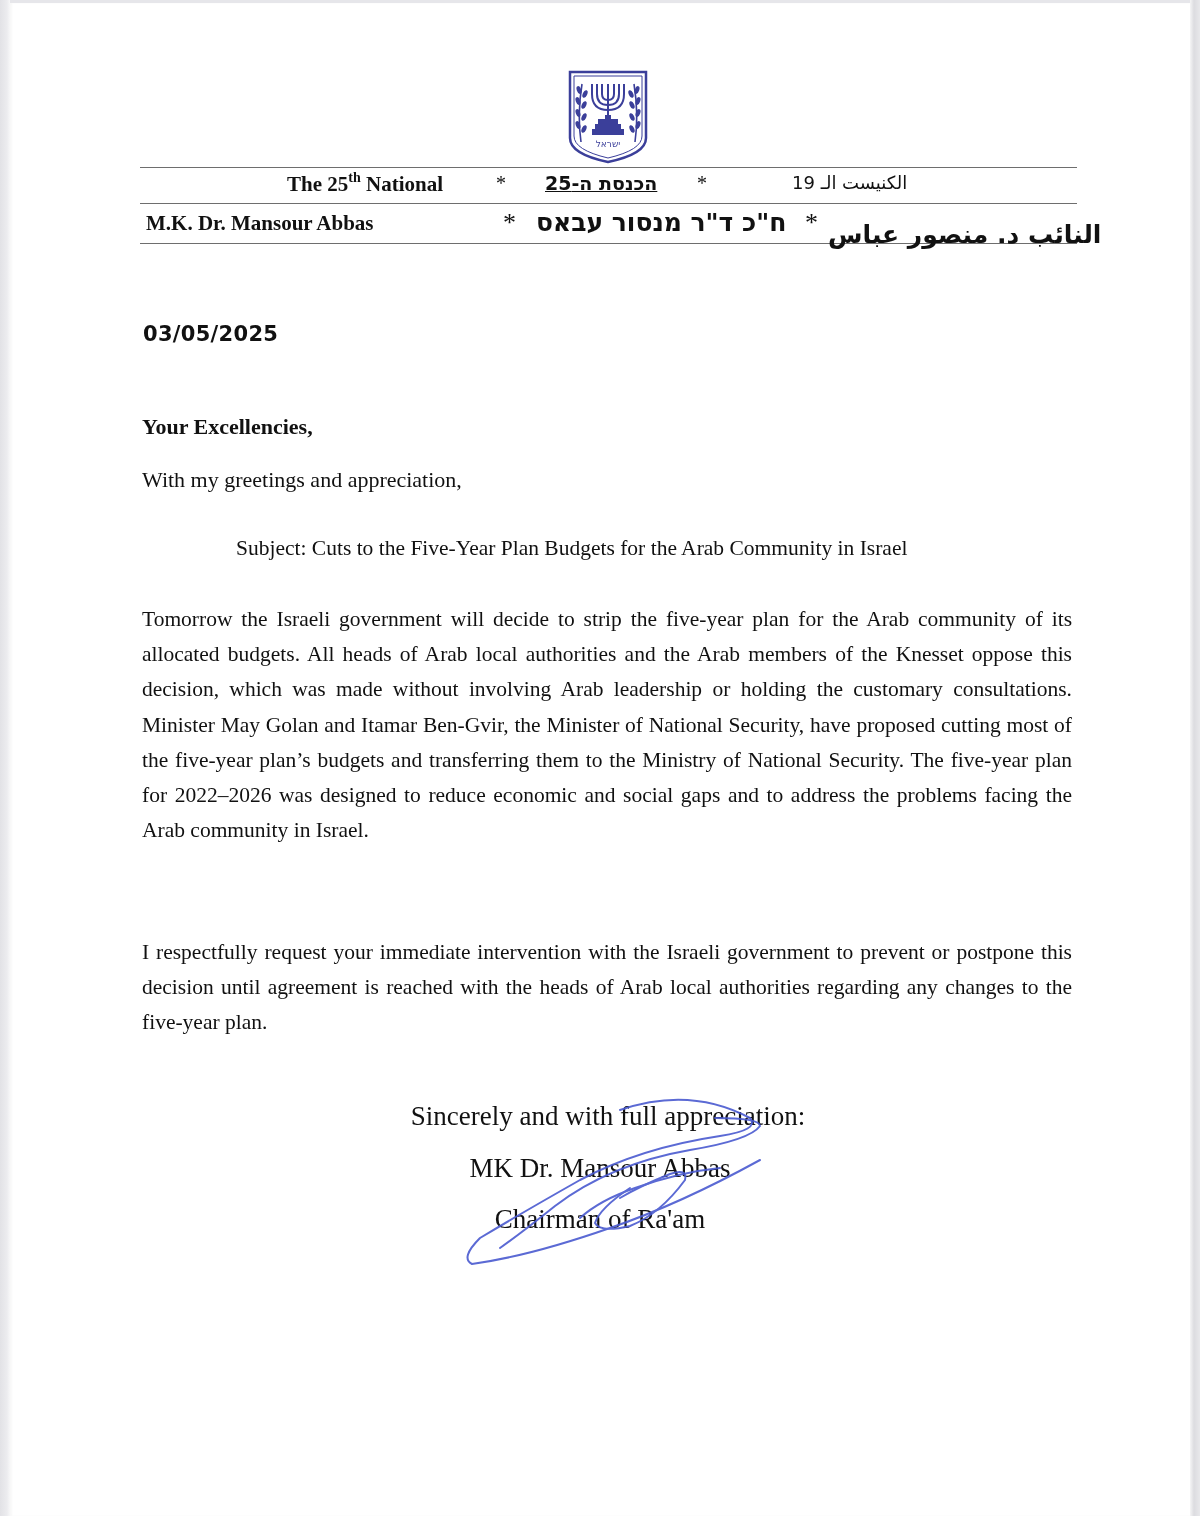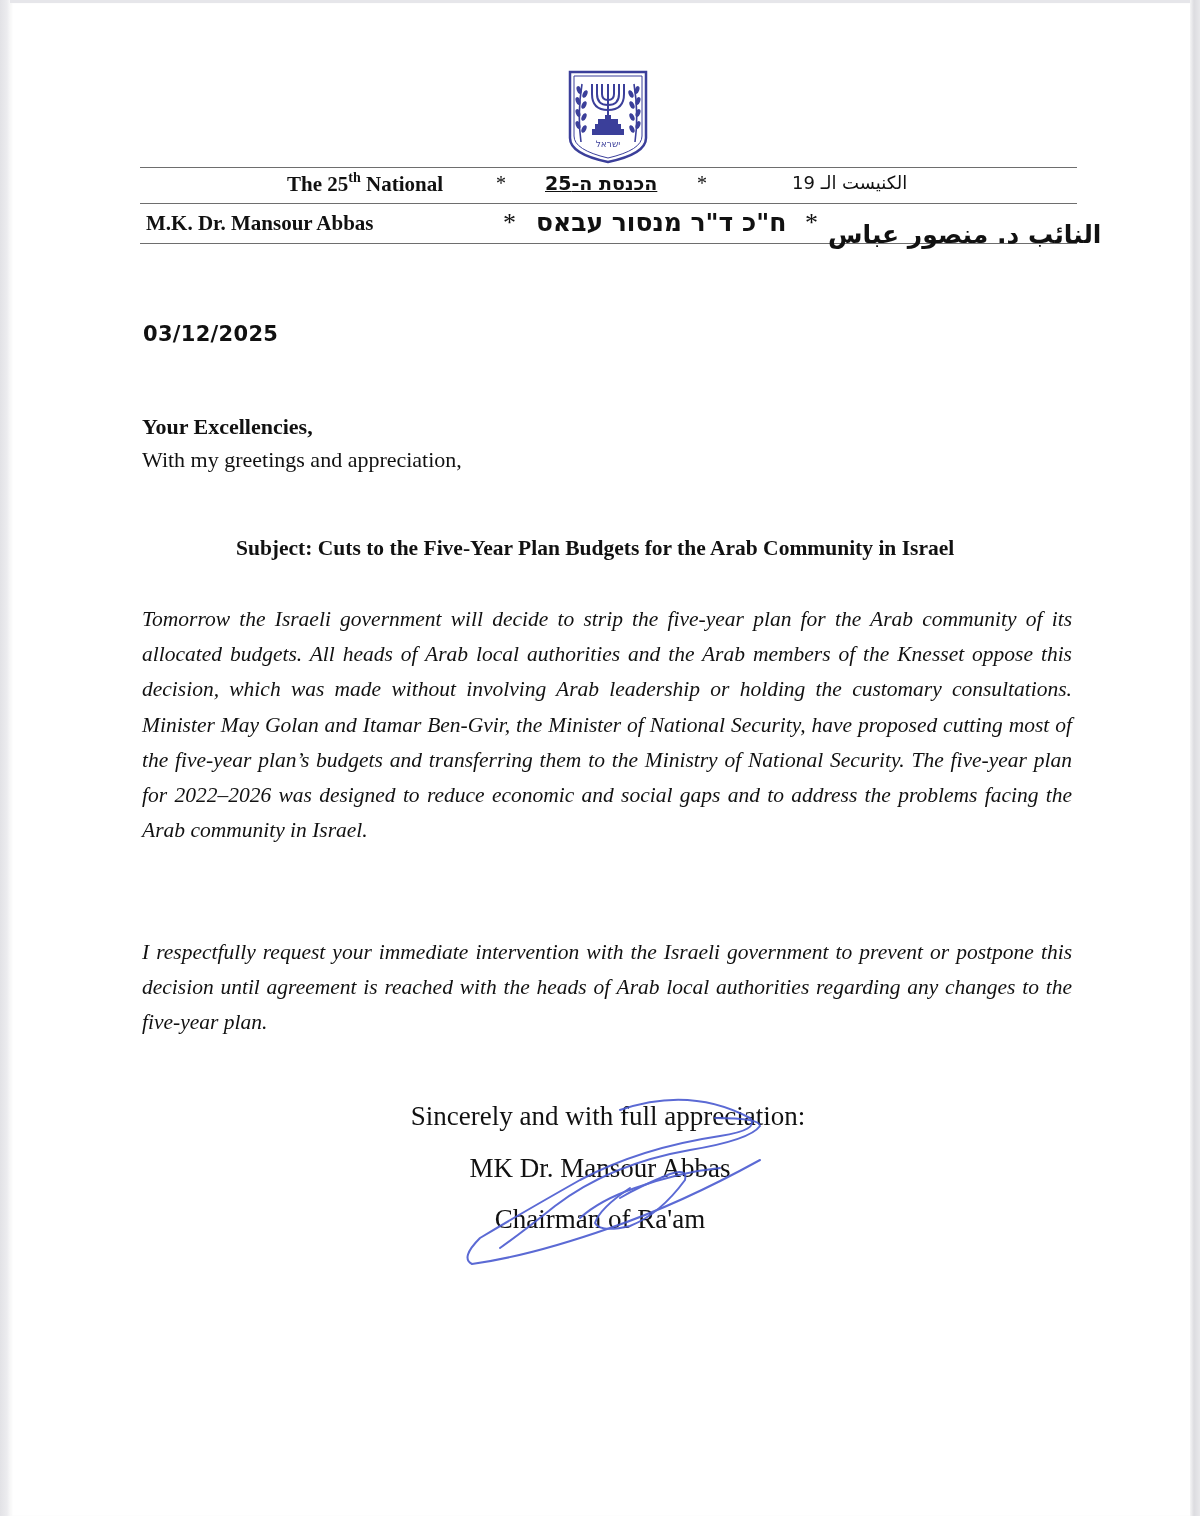--- a/index.html
+++ b/index.html
@@ -36,26 +36,26 @@
   .h2row { position:absolute; top:204px; height:38px; line-height:38px; font-size:21px; font-weight:bold; white-space:nowrap; }
   .h2-en { left:146px; }
   .h2-star1 { left:503px; font-size:26px; font-weight:normal; }
   .h2-he { left:536px; font-family:"DejaVu Sans", sans-serif; font-size:25px; direction: rtl; unicode-bidi: plaintext; }
   .h2-star2 { left:805px; font-size:26px; font-weight:normal; }
   .h2-ar { left:828px; font-family:"DejaVu Sans", sans-serif; font-size:25px; direction: rtl; unicode-bidi: plaintext; margin-top: 12px; }
 
   .date { position:absolute; left:143px; top:322px; font-family:"DejaVu Sans", sans-serif; font-weight:bold; font-size:21px; letter-spacing:0.3px; }
 
   .salutation { position:absolute; left:142px; top:414px; font-size:22px; font-weight:bold;text-align:center; }
-  .greeting { position:absolute; left:142px; top:447px; font-size:22px; }
-  .subject { position:absolute; left:236px; top:536px; font-size:21.5px; white-space:nowrap;font-weight:bold; }
+  .greeting { position:absolute; left:142px; top:467px; font-size:22px; }
+  .subject { position:absolute; left:236px; top:536px; font-size:21.5px; white-space:nowrap; }
 
   .para {
     position:absolute; left:142px; width:930px; font-size:21.5px; line-height:35.2px;
-    text-align: justify; text-align-last: left; font-style: italic;
+    text-align: justify; text-align-last: left;
   }
   .p1 { top:602px; }
   .p2 { top:935px; }
 
   .closing { position:absolute; left:0; width:1216px; text-align:center; font-size:27px; white-space:nowrap; }
   .c1 { top:1101px; }
   .c2 { top:1153px; left:-8px; }
   .c3 { top:1204px; left:-8px; }
 
   .signature { position:absolute; left:460px; top:1088px; width:380px; height:190px; pointer-events:none; }
@@ -117,21 +117,21 @@
 <div class="h1row h1-he">הכנסת ה-25</div>
 <div class="h1row h1-star2 star">*</div>
 <div class="h1row h1-ar">الكنيست الـ 19</div>
 
 <div class="h2row h2-en">M.K. Dr. Mansour Abbas</div>
 <div class="h2row h2-star1">*</div>
 <div class="h2row h2-he">ח"כ  ד"ר מנסור עבאס</div>
 <div class="h2row h2-star2">*</div>
 <div class="h2row h2-ar">النائب د. منصور عباس</div>
 
-<div class="date">03/12/2025</div>
+<div class="date">03/05/2025</div>
 <div class="salutation">Your Excellencies,</div>
 <div class="greeting">With my greetings and appreciation,</div>
 <div class="subject">Subject:  Cuts to the Five-Year Plan Budgets for the Arab Community in Israel</div>
 
 <div class="para p1">Tomorrow the Israeli government will decide to strip the five-year plan for the Arab community of its allocated budgets. All heads of Arab local authorities and the Arab members of the Knesset oppose this decision, which was made without involving Arab leadership or holding the customary consultations. Minister May Golan and Itamar Ben-Gvir, the Minister of National Security, have proposed cutting most of the five-year plan’s budgets and transferring them to the Ministry of National Security. The five-year plan for 2022–2026 was designed to reduce economic and social gaps and to address the problems facing the Arab community in Israel.</div>
 <div class="para p2">I respectfully request your immediate intervention with the Israeli government to prevent or postpone this decision until agreement is reached with the heads of Arab local authorities regarding any changes to the five-year plan.</div>
 
 <div class="closing c1">Sincerely and with full appreciation:</div>
 <div class="closing c2">MK Dr. Mansour Abbas</div>
 <div class="closing c3">Chairman of Ra'am</div>

